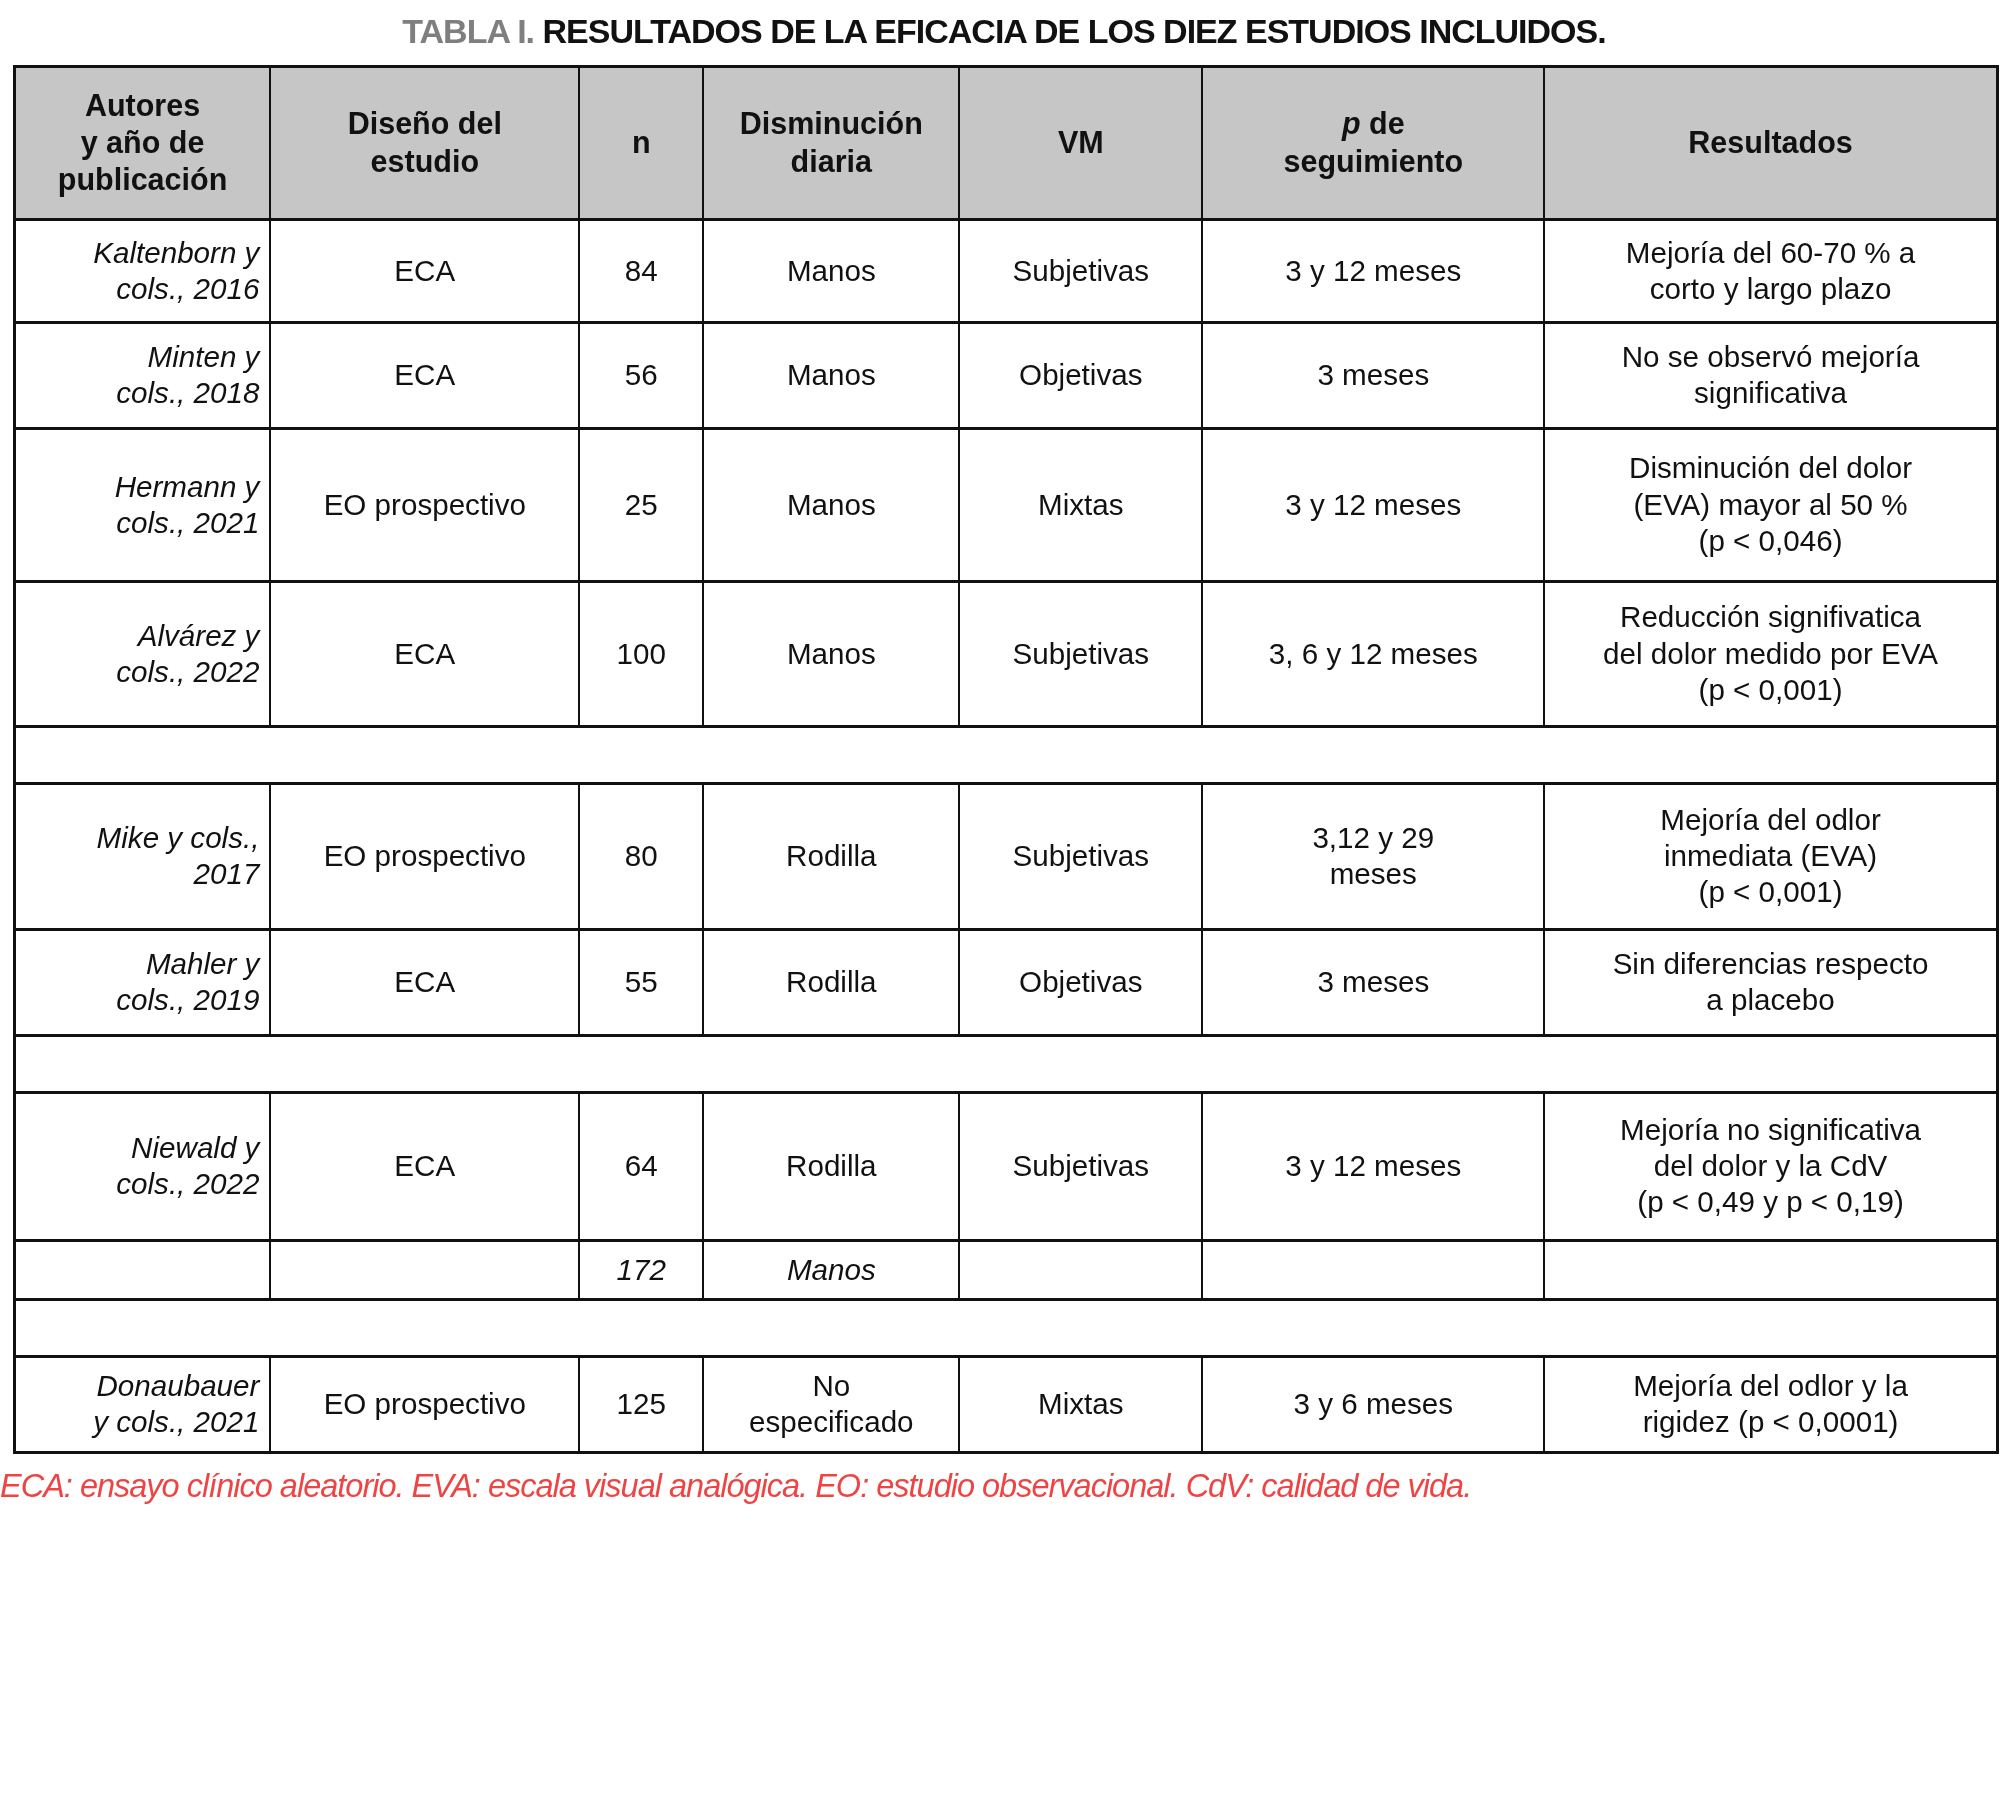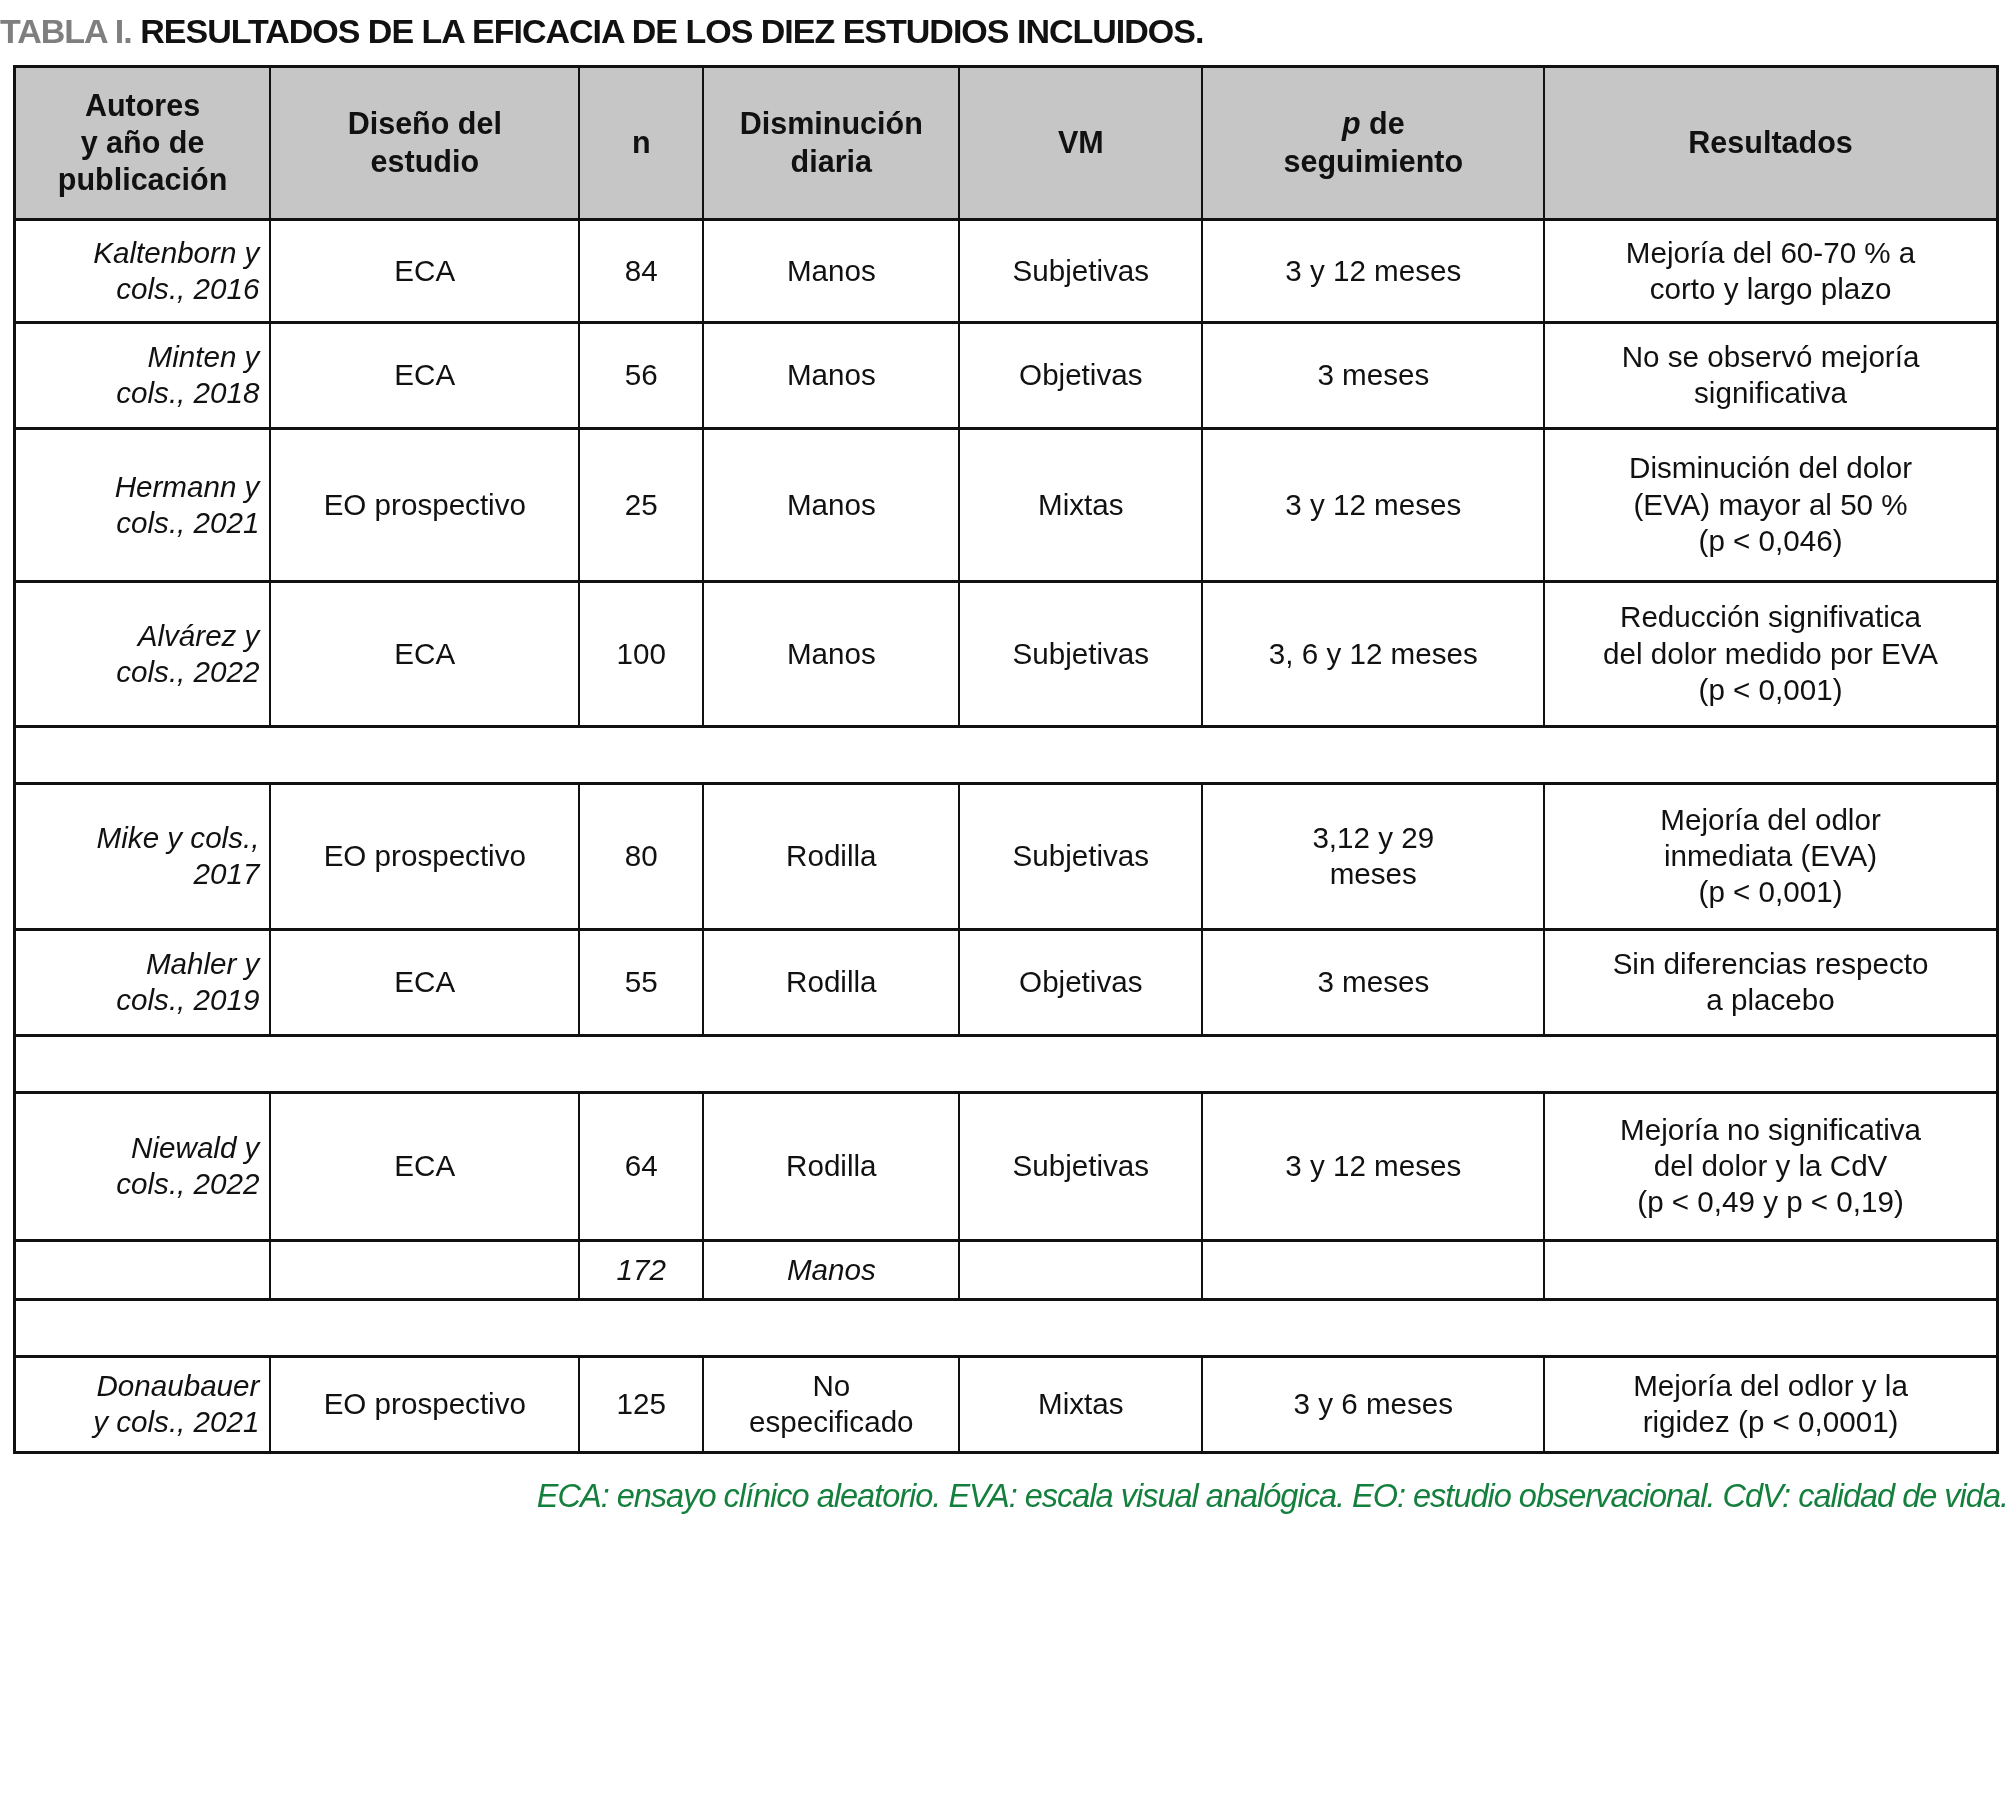--- a/index.html
+++ b/index.html
@@ -13,21 +13,21 @@
     font-family: "Liberation Sans", sans-serif;
     color: #111111;
   }
   .page {
     position: relative;
     width: 2008px;
     height: 1819px;
     background: #ffffff;
   }
   .title {
-    text-align: left;
+    text-align: center;
     padding-top: 11.8px;
     font-size: 34px;
     letter-spacing: -1px;
     white-space: nowrap;
   }
   .title .title-label {
     color: #7f7f7f;
     font-weight: bold;
   }
   .title .title-text {
@@ -74,26 +74,26 @@
   }
   tr.sep td {
     border-top: 3.9px solid #111111;
     border-bottom: 3.9px solid #111111;
     border-left: none;
     border-right: none;
     background: #ffffff;
     padding: 0;
   }
   .footnote {
-    margin-top: 24px;
-    text-align: right;
+    margin-top: 14px;
+    text-align: left;
     font-style: italic;
     font-size: 32.5px;
     letter-spacing: -1px;
-    color: #15803d;
+    color: #ef4444;
   }
 </style>
 </head>
 <body>
 
 <div class="page">
   <div class="title">
     <span class="title-label">TABLA I.</span>
     <span> </span>
     <span class="title-text">RESULTADOS DE LA EFICACIA DE LOS DIEZ ESTUDIOS INCLUIDOS.</span>

